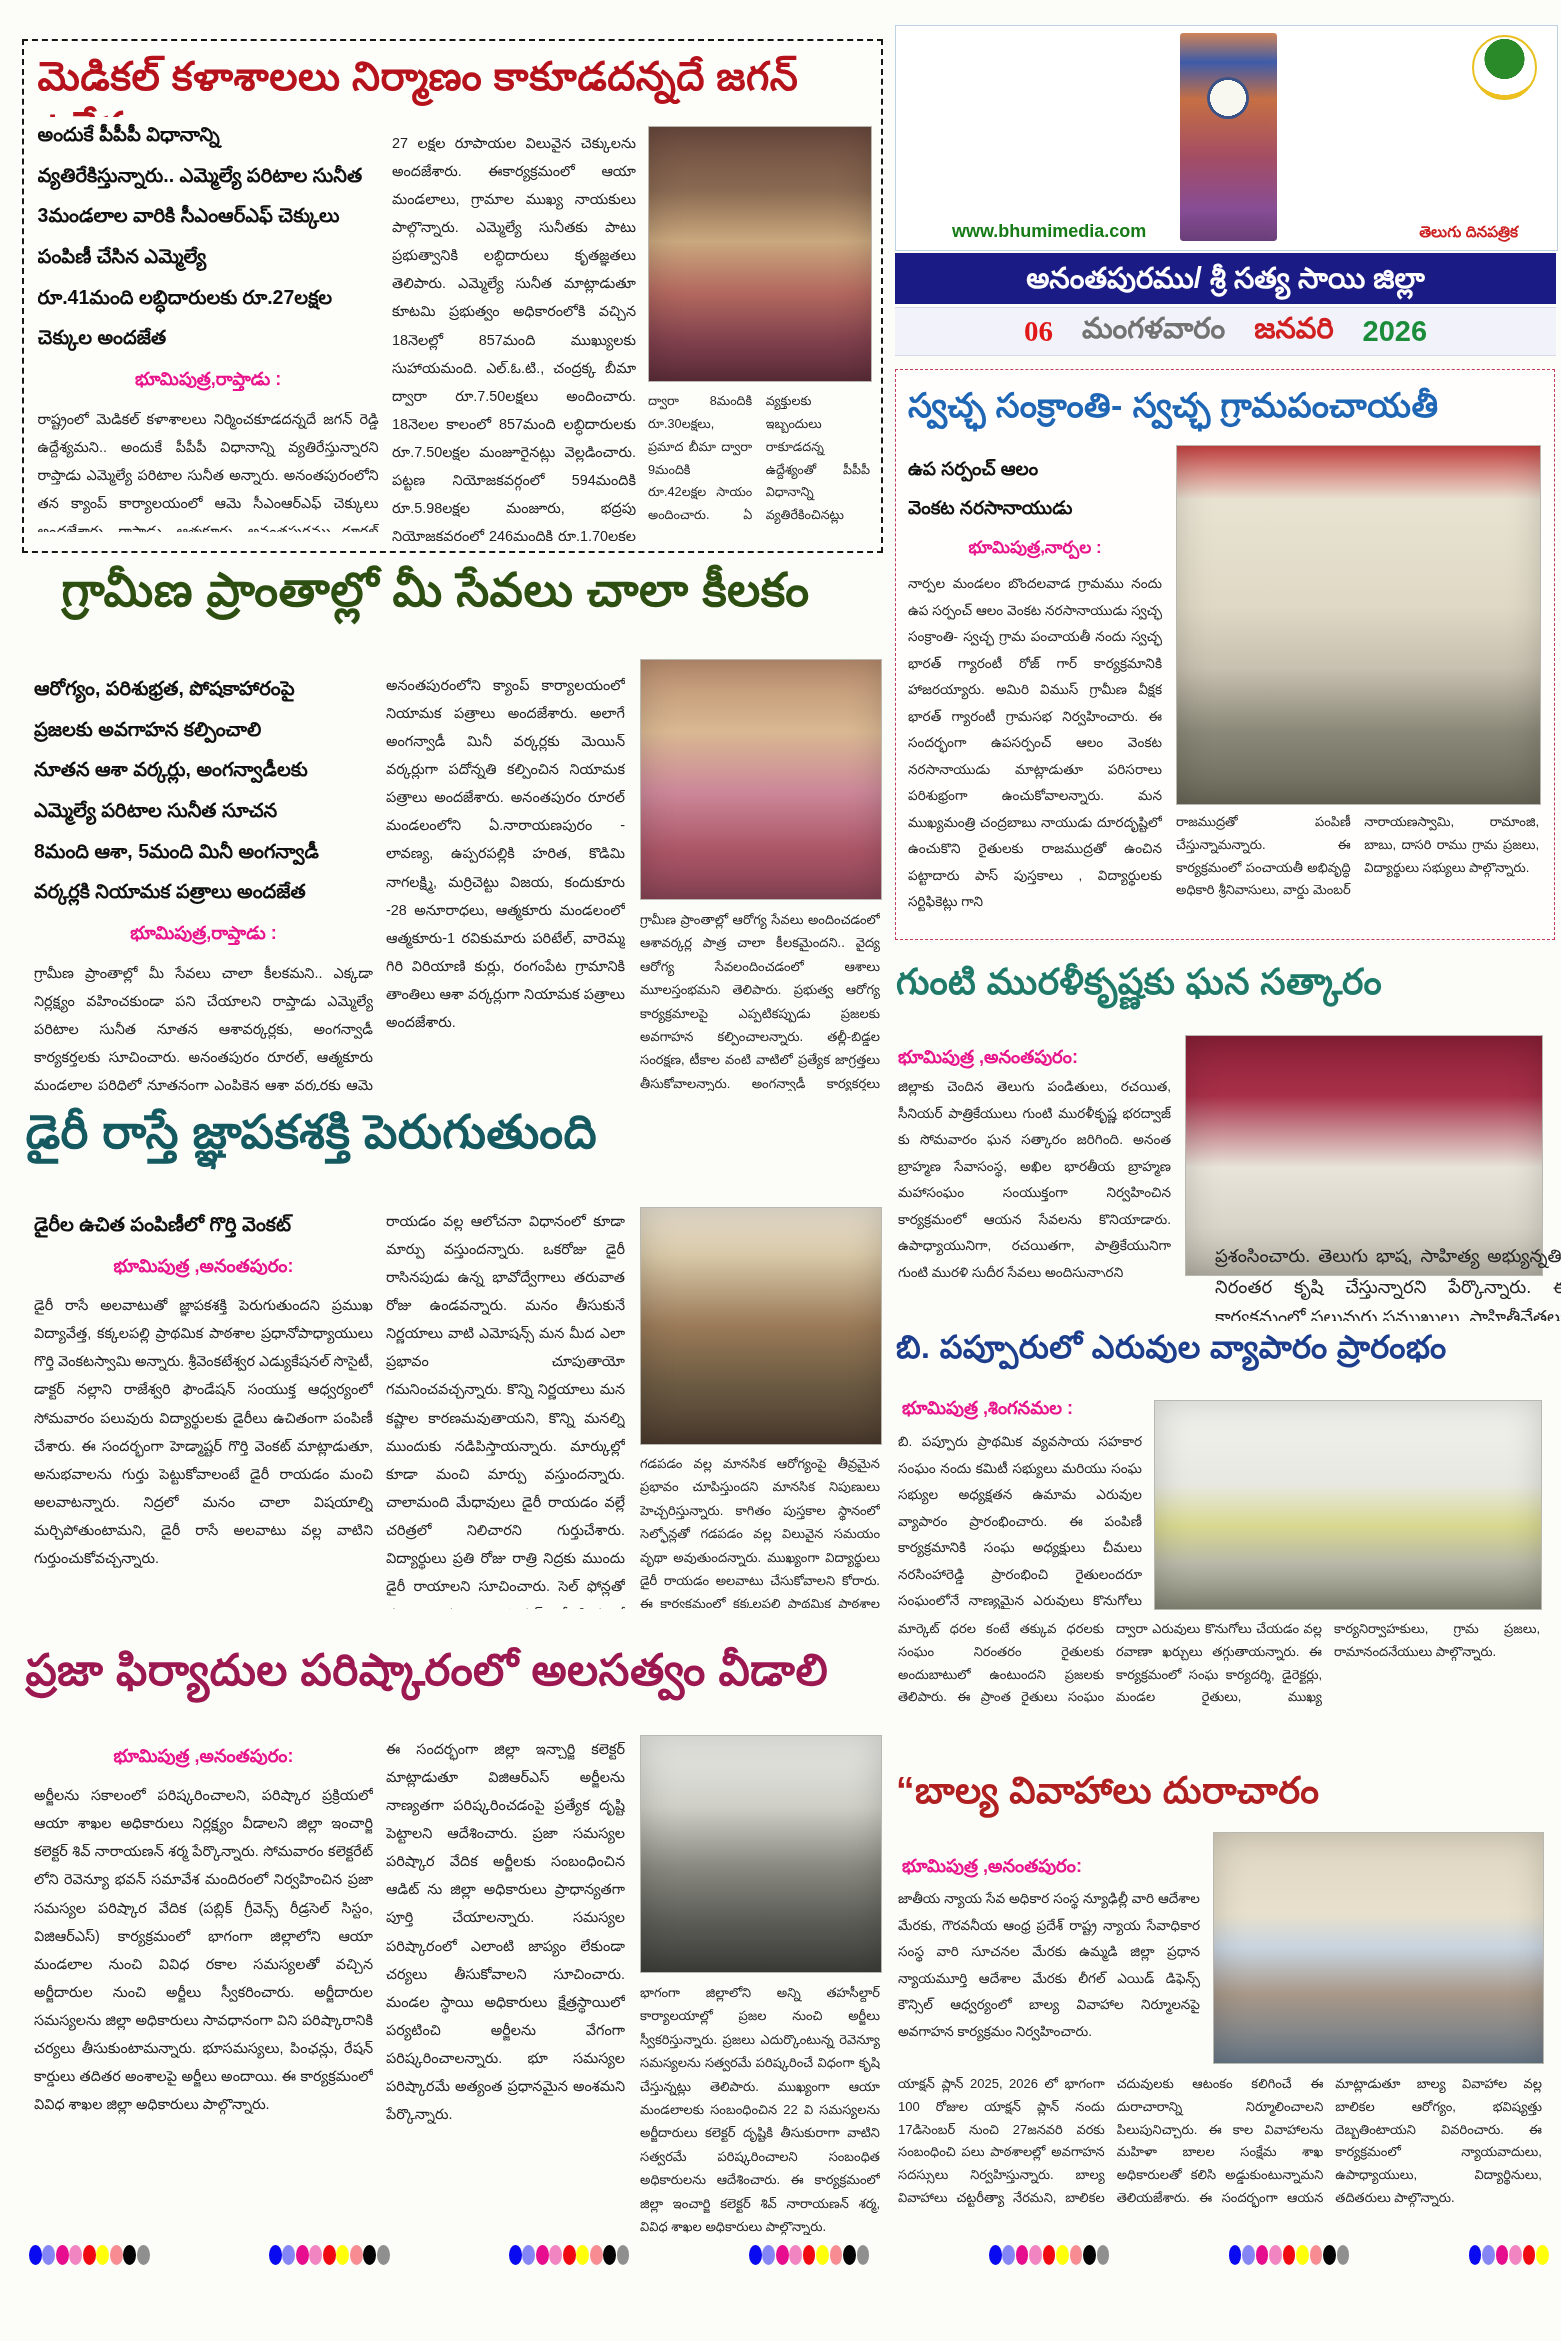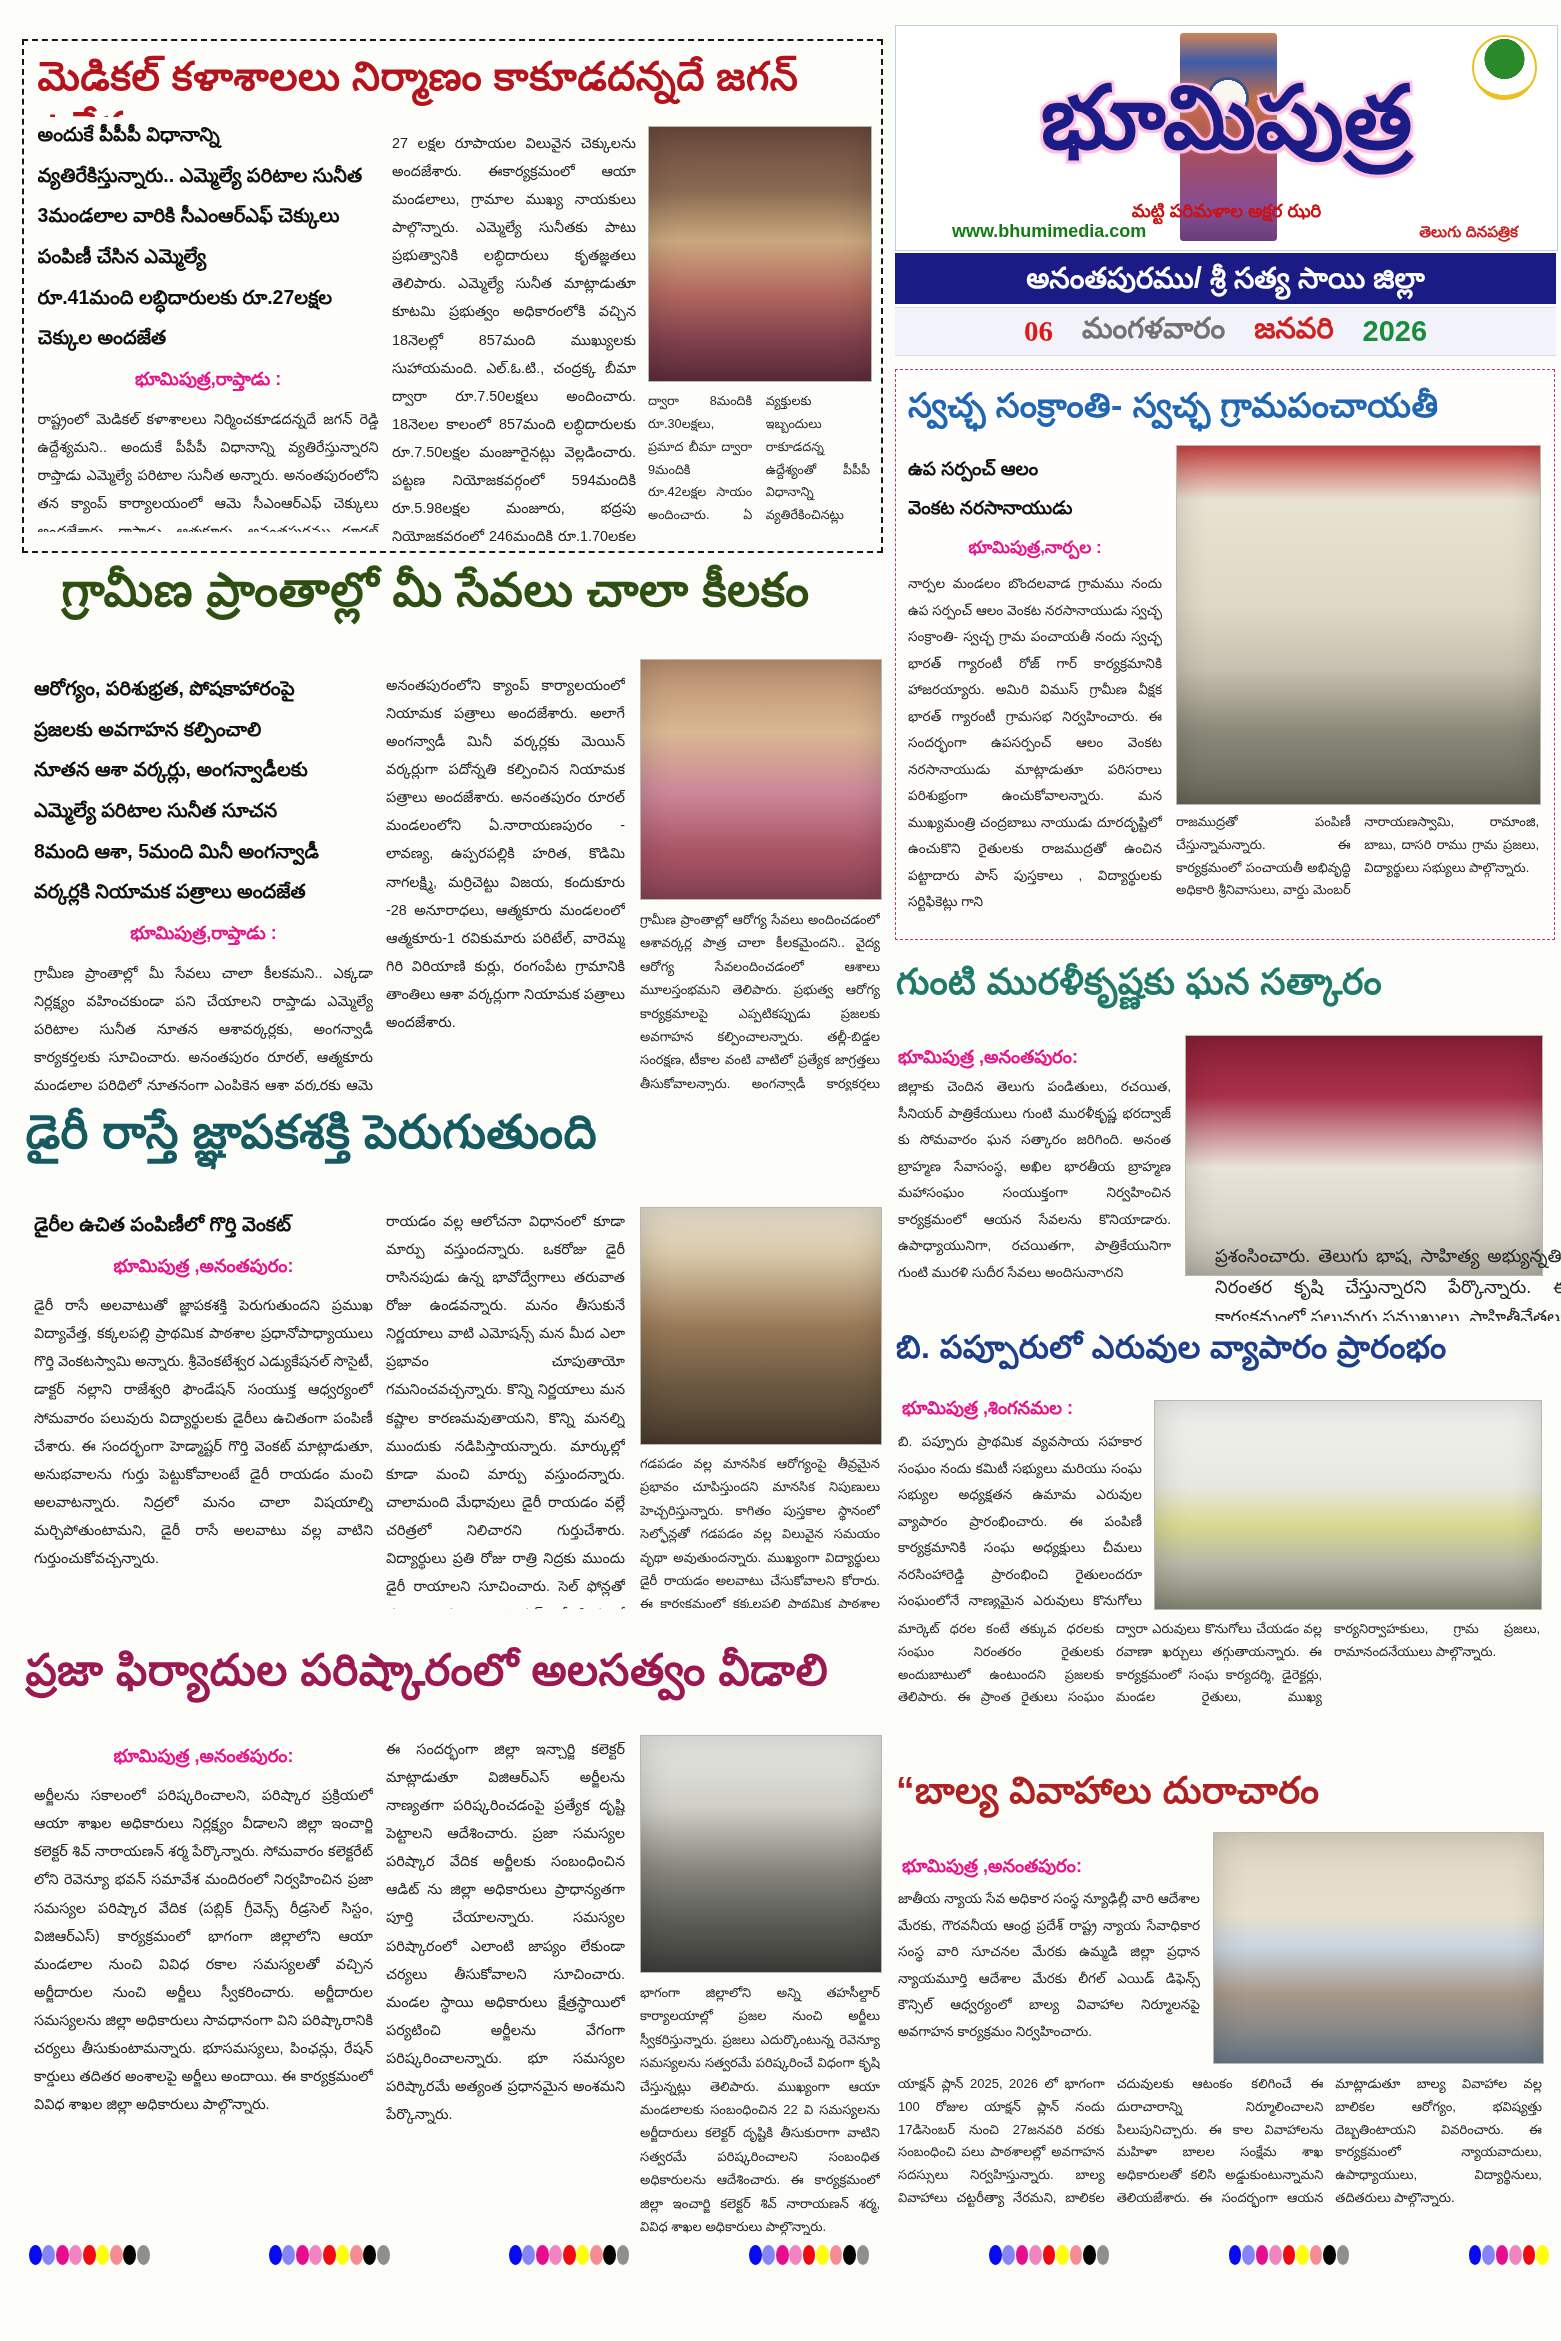--- a/index.html
+++ b/index.html
@@ -70,23 +70,21 @@
 </style>
 </head>
 <body>
 
 <div class="page">
 
   <div class="abs masthead clip" style="left:895px;top:25.4px;width:661px;height:224px;">
     <div class="tower">
       <div class="tower-clock"></div>
     </div>
-    <div class="mast-title">భూమిపుత్ర</div>
     <div class="mast-logo"></div>
-    <div class="mast-tagline">మట్టి పరిమళాల అక్షర ఝరి</div>
     <div class="mast-site">www.bhumimedia.com</div>
     <div class="mast-daily">తెలుగు దినపత్రిక</div>
   </div>
 
   <div class="abs edition-band clip" style="left:895px;top:253px;width:661px;height:51px;">అనంతపురము/ శ్రీ సత్య సాయి జిల్లా</div>
 
   <div class="abs date-row" style="left:895px;top:307px;width:661px;height:47px;">
     <span class="d-day">06</span>
     <span class="d-week">మంగళవారం</span>
     <span class="d-month">జనవరి</span>

